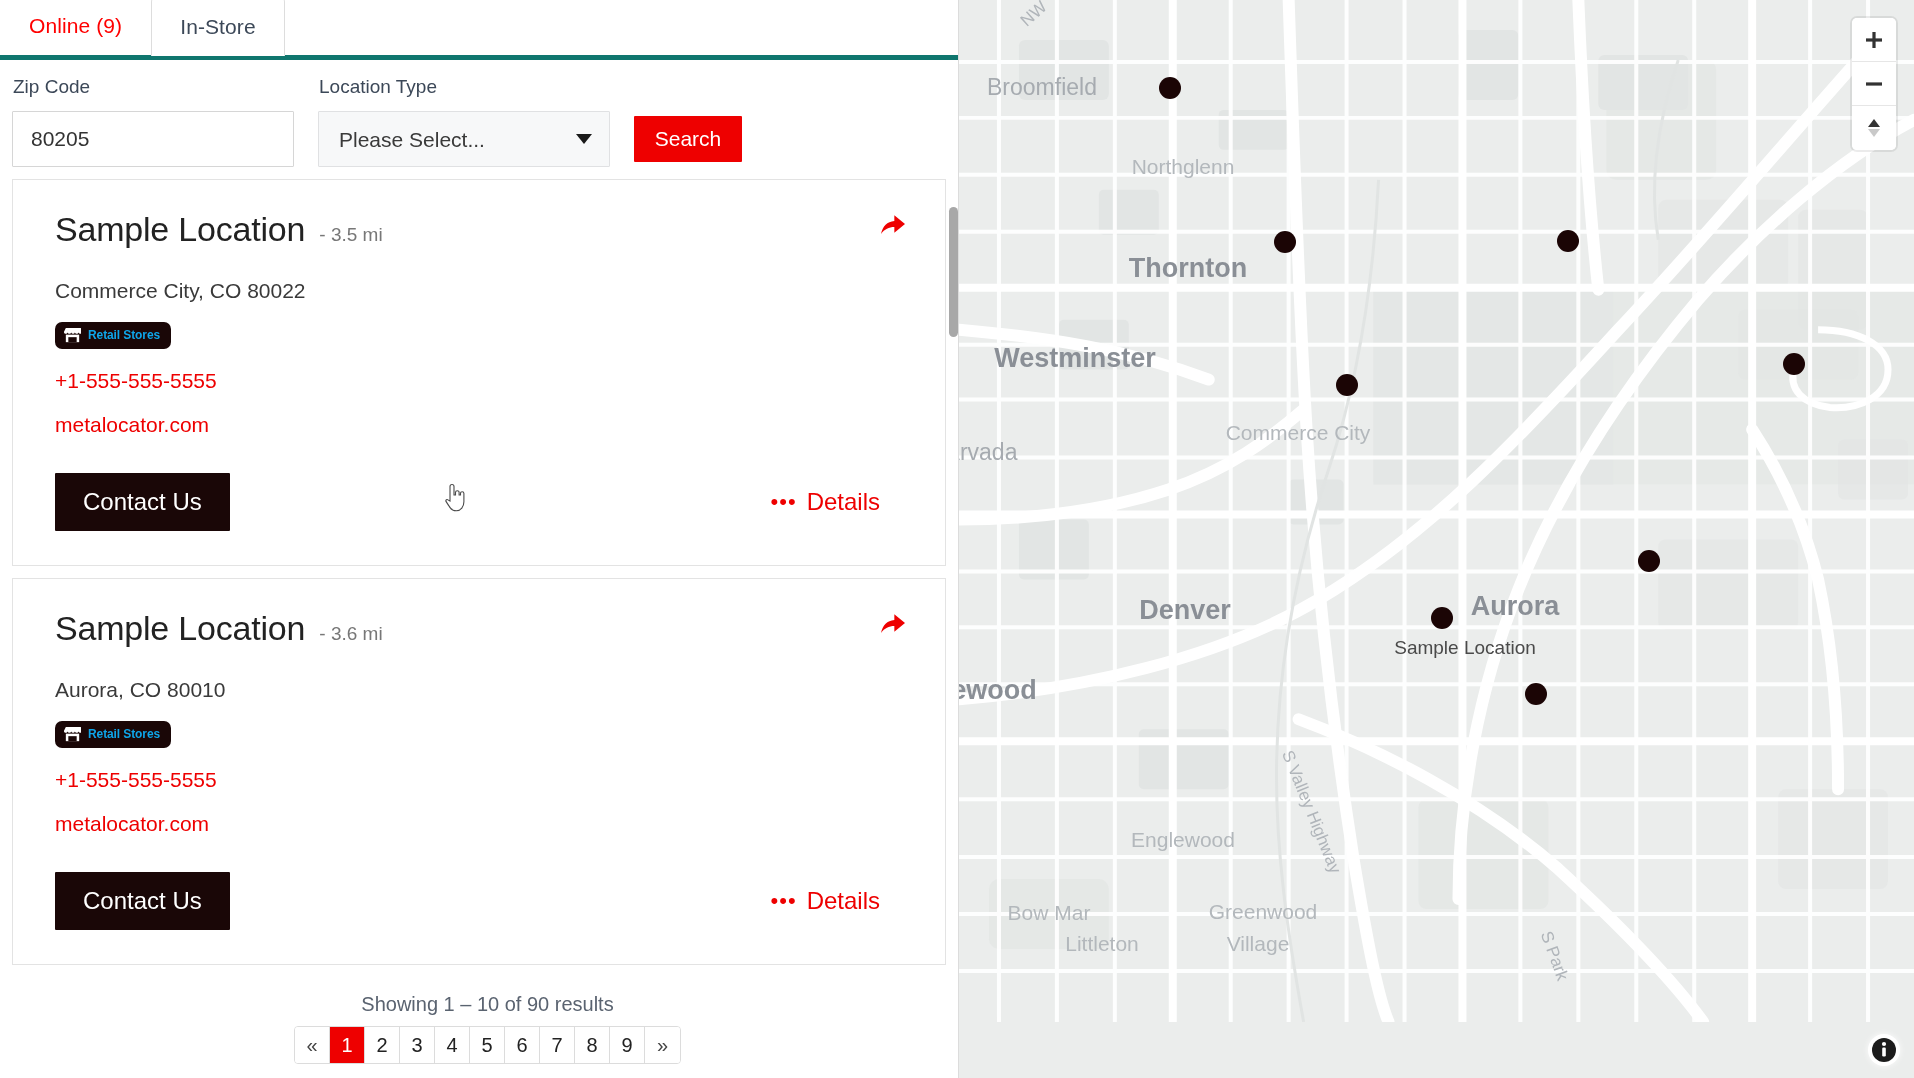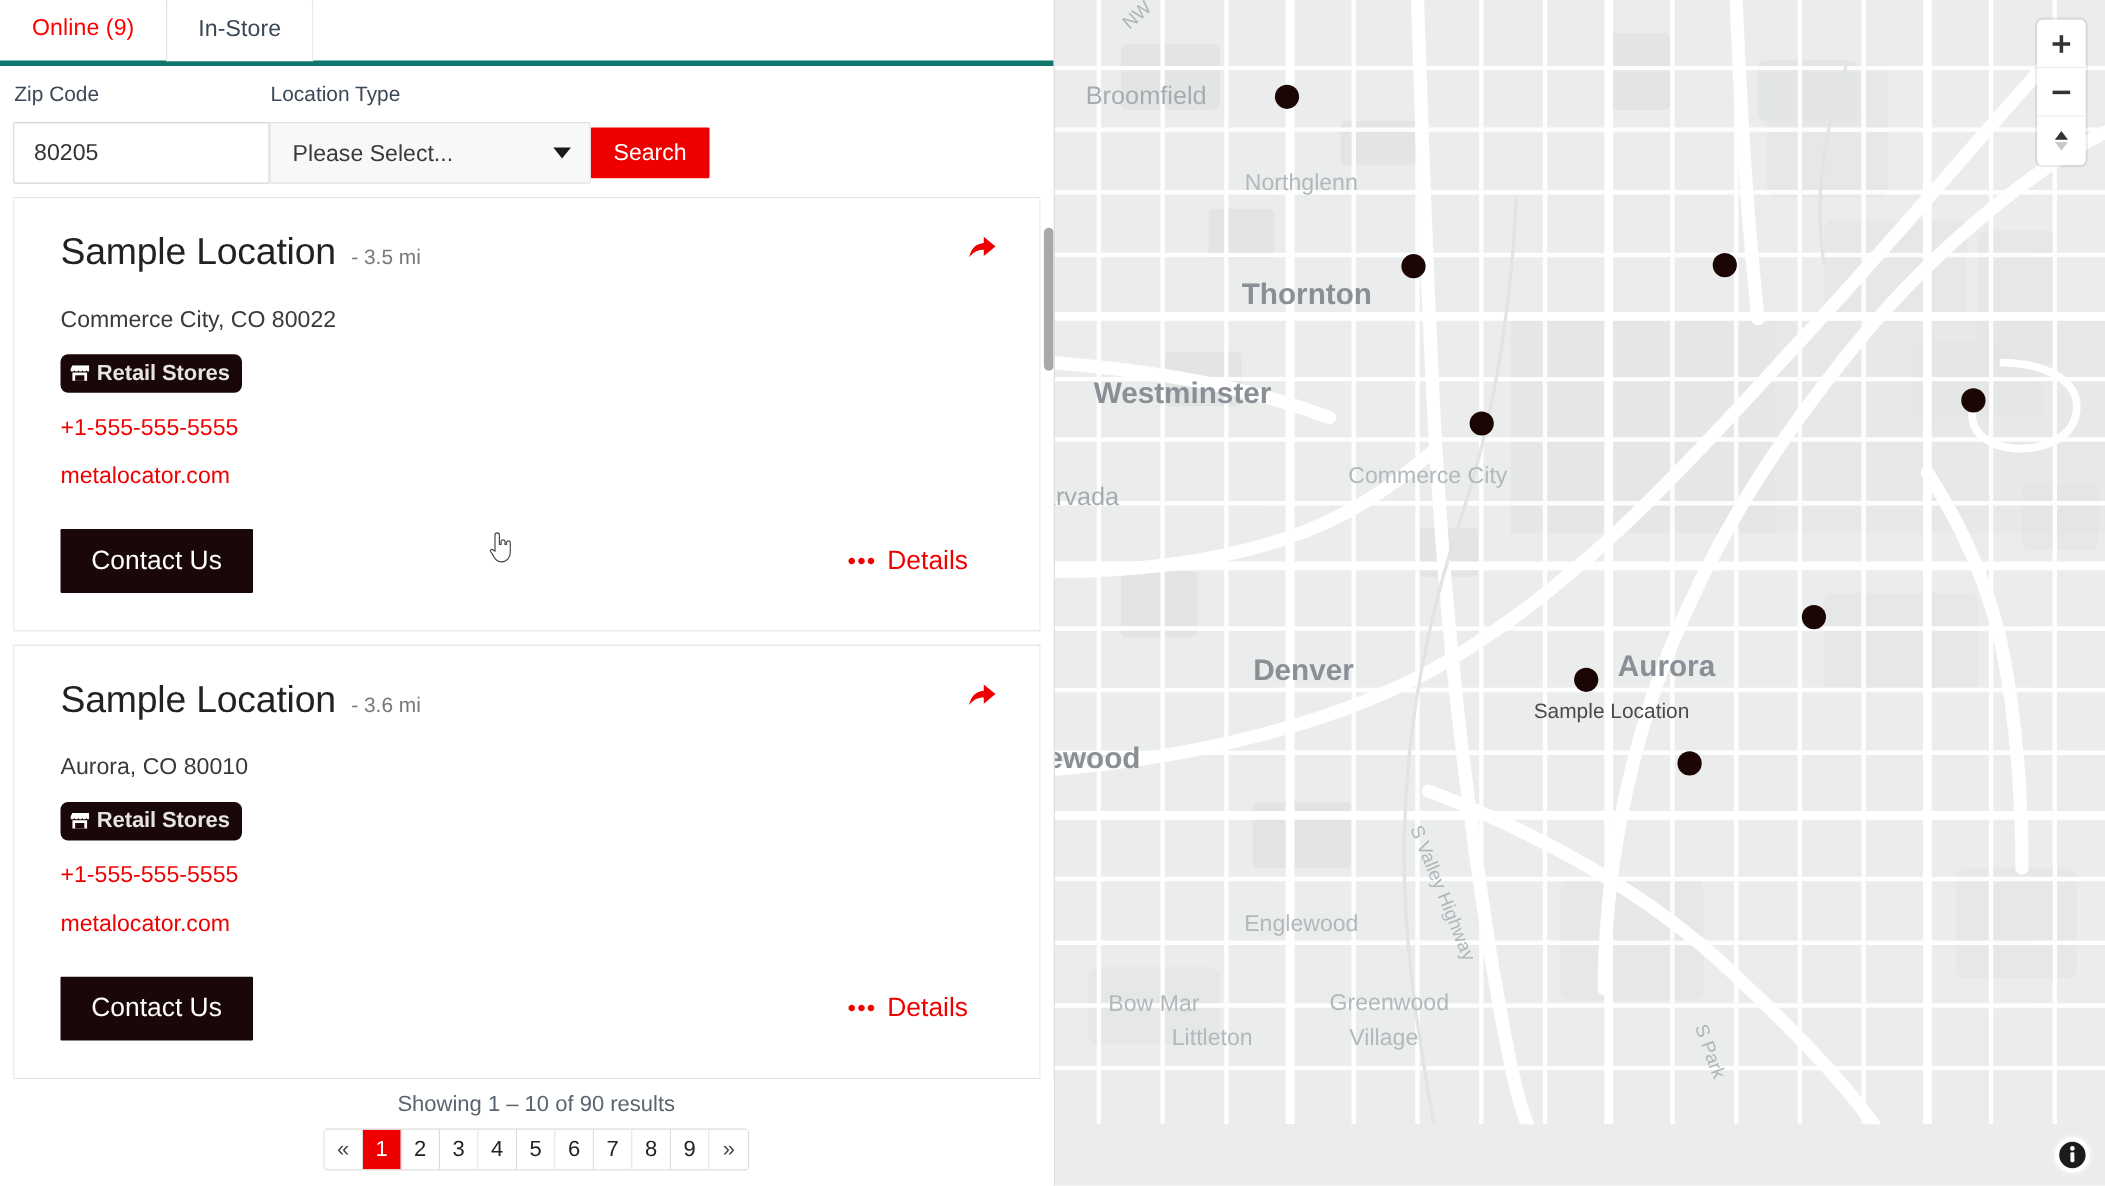--- a/index.html
+++ b/index.html
@@ -65,30 +65,31 @@
     position: relative;
     z-index: 3;
   }
 
   
   .search-bar {
     flex: 0 0 auto;
     padding: 16px 0 12px 12px;
     display: flex;
     align-items: flex-end;
+    gap: 24px;
   }
   .field-group { display: flex; flex-direction: column; }
   .field-label {
     font-size: 19px;
     color: #3c4858;
     margin-bottom: 13px;
     padding-left: 1px;
   }
   #zip-input {
-    width: 233px;
+    width: 282px;
     height: 56px;
     padding: 0 18px;
     font-size: 21px;
     color: #333333;
     font-family: "Liberation Sans", sans-serif;
     border: 1px solid #d6d6d6;
     background: #ffffff;
     border-radius: 1px;
     outline: none;
   }
@@ -180,24 +181,24 @@
     font-size: 21px;
     color: #3a3a3a;
     line-height: 1.42;
   }
   .badge {
     display: inline-flex;
     align-items: center;
     gap: 7px;
     margin-top: 16px;
     background: #1a0707;
-    color: #e5e5e5;
+    color: #0ea5e9;
     border-radius: 7px;
     padding: 6px 11px 6px 9px;
-    font-size: 20px;
+    font-size: 12px;
     font-weight: bold;
     letter-spacing: -0.1px;
   }
   .badge svg { display: block; }
   .card-phone, .card-web {
     display: block;
     margin-top: 20px;
     font-size: 21px;
     color: #ee0000;
     text-decoration: none;

